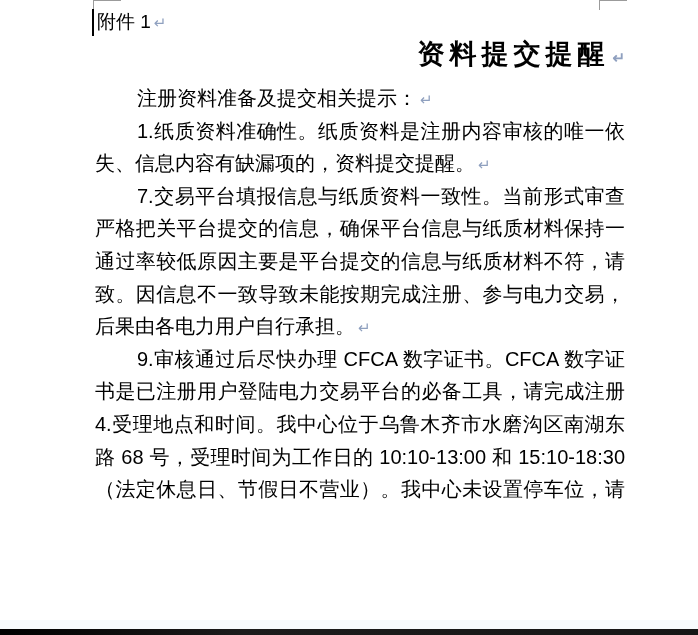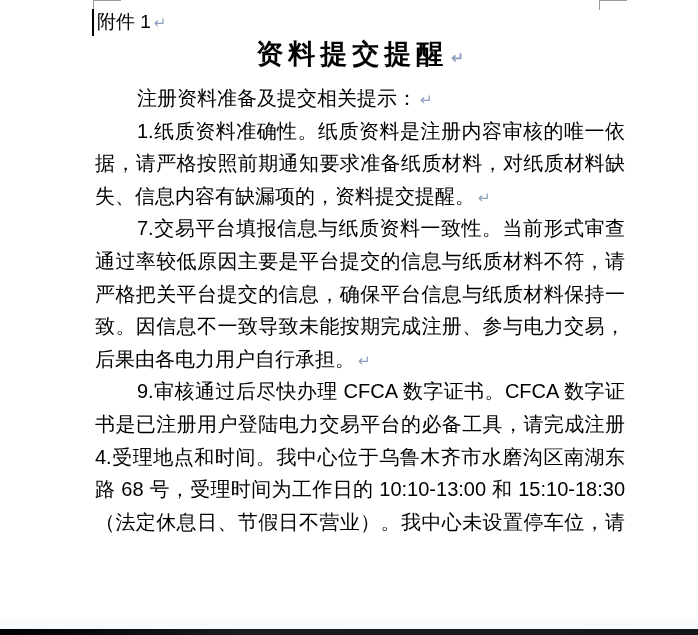--- a/index.html
+++ b/index.html
@@ -20,21 +20,21 @@
   .bmark{position:absolute;top:0;width:27px;height:9px;
     border-left:1px solid var(--boundary-mark);border-top:1px solid var(--boundary-mark);}
   .bmark.tl{left:93px;}
   .bmark.tr{left:599px;}
   
   .caret{position:absolute;left:92px;top:9px;width:2px;height:27px;background:#000;}
   
   .attachment{position:absolute;left:97px;top:8px;font-size:19px;line-height:28px;}
   
   .title{position:absolute;left:95px;top:36px;width:530px;margin:0;
-    text-align:center;font-size:27px;font-weight:bold;letter-spacing:5px;line-height:36px;}
+    text-align:right;font-size:27px;font-weight:bold;letter-spacing:5px;line-height:36px;}
   .title .pilcrow{letter-spacing:0;}
   
   .text-area{position:absolute;left:95px;top:82px;width:530px;font-size:20px;}
   .line{height:32.6px;line-height:32.6px;overflow:hidden;white-space:normal;}
   .line.fill{text-align:justify;text-align-last:justify;}
   .line.indent{padding-left:42px;}
   .pilcrow{color:var(--paragraph-mark);font-size:15px;margin-left:3px;vertical-align:baseline;}
   
   .edge-strip{position:absolute;left:0;right:0;bottom:6px;height:9px;background:#f7fbfd;}
   .bottom-bar{position:absolute;left:0;right:0;bottom:0;height:6px;
@@ -54,25 +54,24 @@
     <span>附件 1</span><span class="pilcrow">↵</span>
   </div>
 
   <h1 class="title">
     <span>资料提交提醒</span><span class="pilcrow">↵</span>
   </h1>
 
   <div id="paragraphs" class="text-area">
       <div class="line indent"><span>注册资料准备及提交相关提示：</span><span class="pilcrow">↵</span></div>
       <div class="line indent fill"><span>1.纸质资料准确性。纸质资料是注册内容审核的唯一依</span></div>
-      <div class="line fill"><span>据，请严格按照前期通知要求准备纸质材料，对纸质材料缺</span></div>
       <div class="line"><span>失、信息内容有缺漏项的，资料提交提醒。</span><span class="pilcrow">↵</span></div>
       <div class="line indent fill"><span>7.交易平台填报信息与纸质资料一致性。当前形式审查</span></div>
+      <div class="line fill"><span>严格把关平台提交的信息，确保平台信息与纸质材料保持一</span></div>
       <div class="line fill"><span>通过率较低原因主要是平台提交的信息与纸质材料不符，请</span></div>
-      <div class="line fill"><span>严格把关平台提交的信息，确保平台信息与纸质材料保持一</span></div>
       <div class="line fill"><span>致。因信息不一致导致未能按期完成注册、参与电力交易，</span></div>
       <div class="line"><span>后果由各电力用户自行承担。</span><span class="pilcrow">↵</span></div>
       <div class="line indent fill"><span>9.审核通过后尽快办理 CFCA 数字证书。CFCA 数字证</span></div>
       <div class="line fill"><span>书是已注册用户登陆电力交易平台的必备工具，请完成注册</span></div>
       <div class="line fill"><span>4.受理地点和时间。我中心位于乌鲁木齐市水磨沟区南湖东</span></div>
       <div class="line fill"><span>路 68 号，受理时间为工作日的 10:10-13:00 和 15:10-18:30</span></div>
       <div class="line fill"><span>（法定休息日、节假日不营业）。我中心未设置停车位，请</span></div>
     </div>
 
   <div class="edge-strip"></div>

